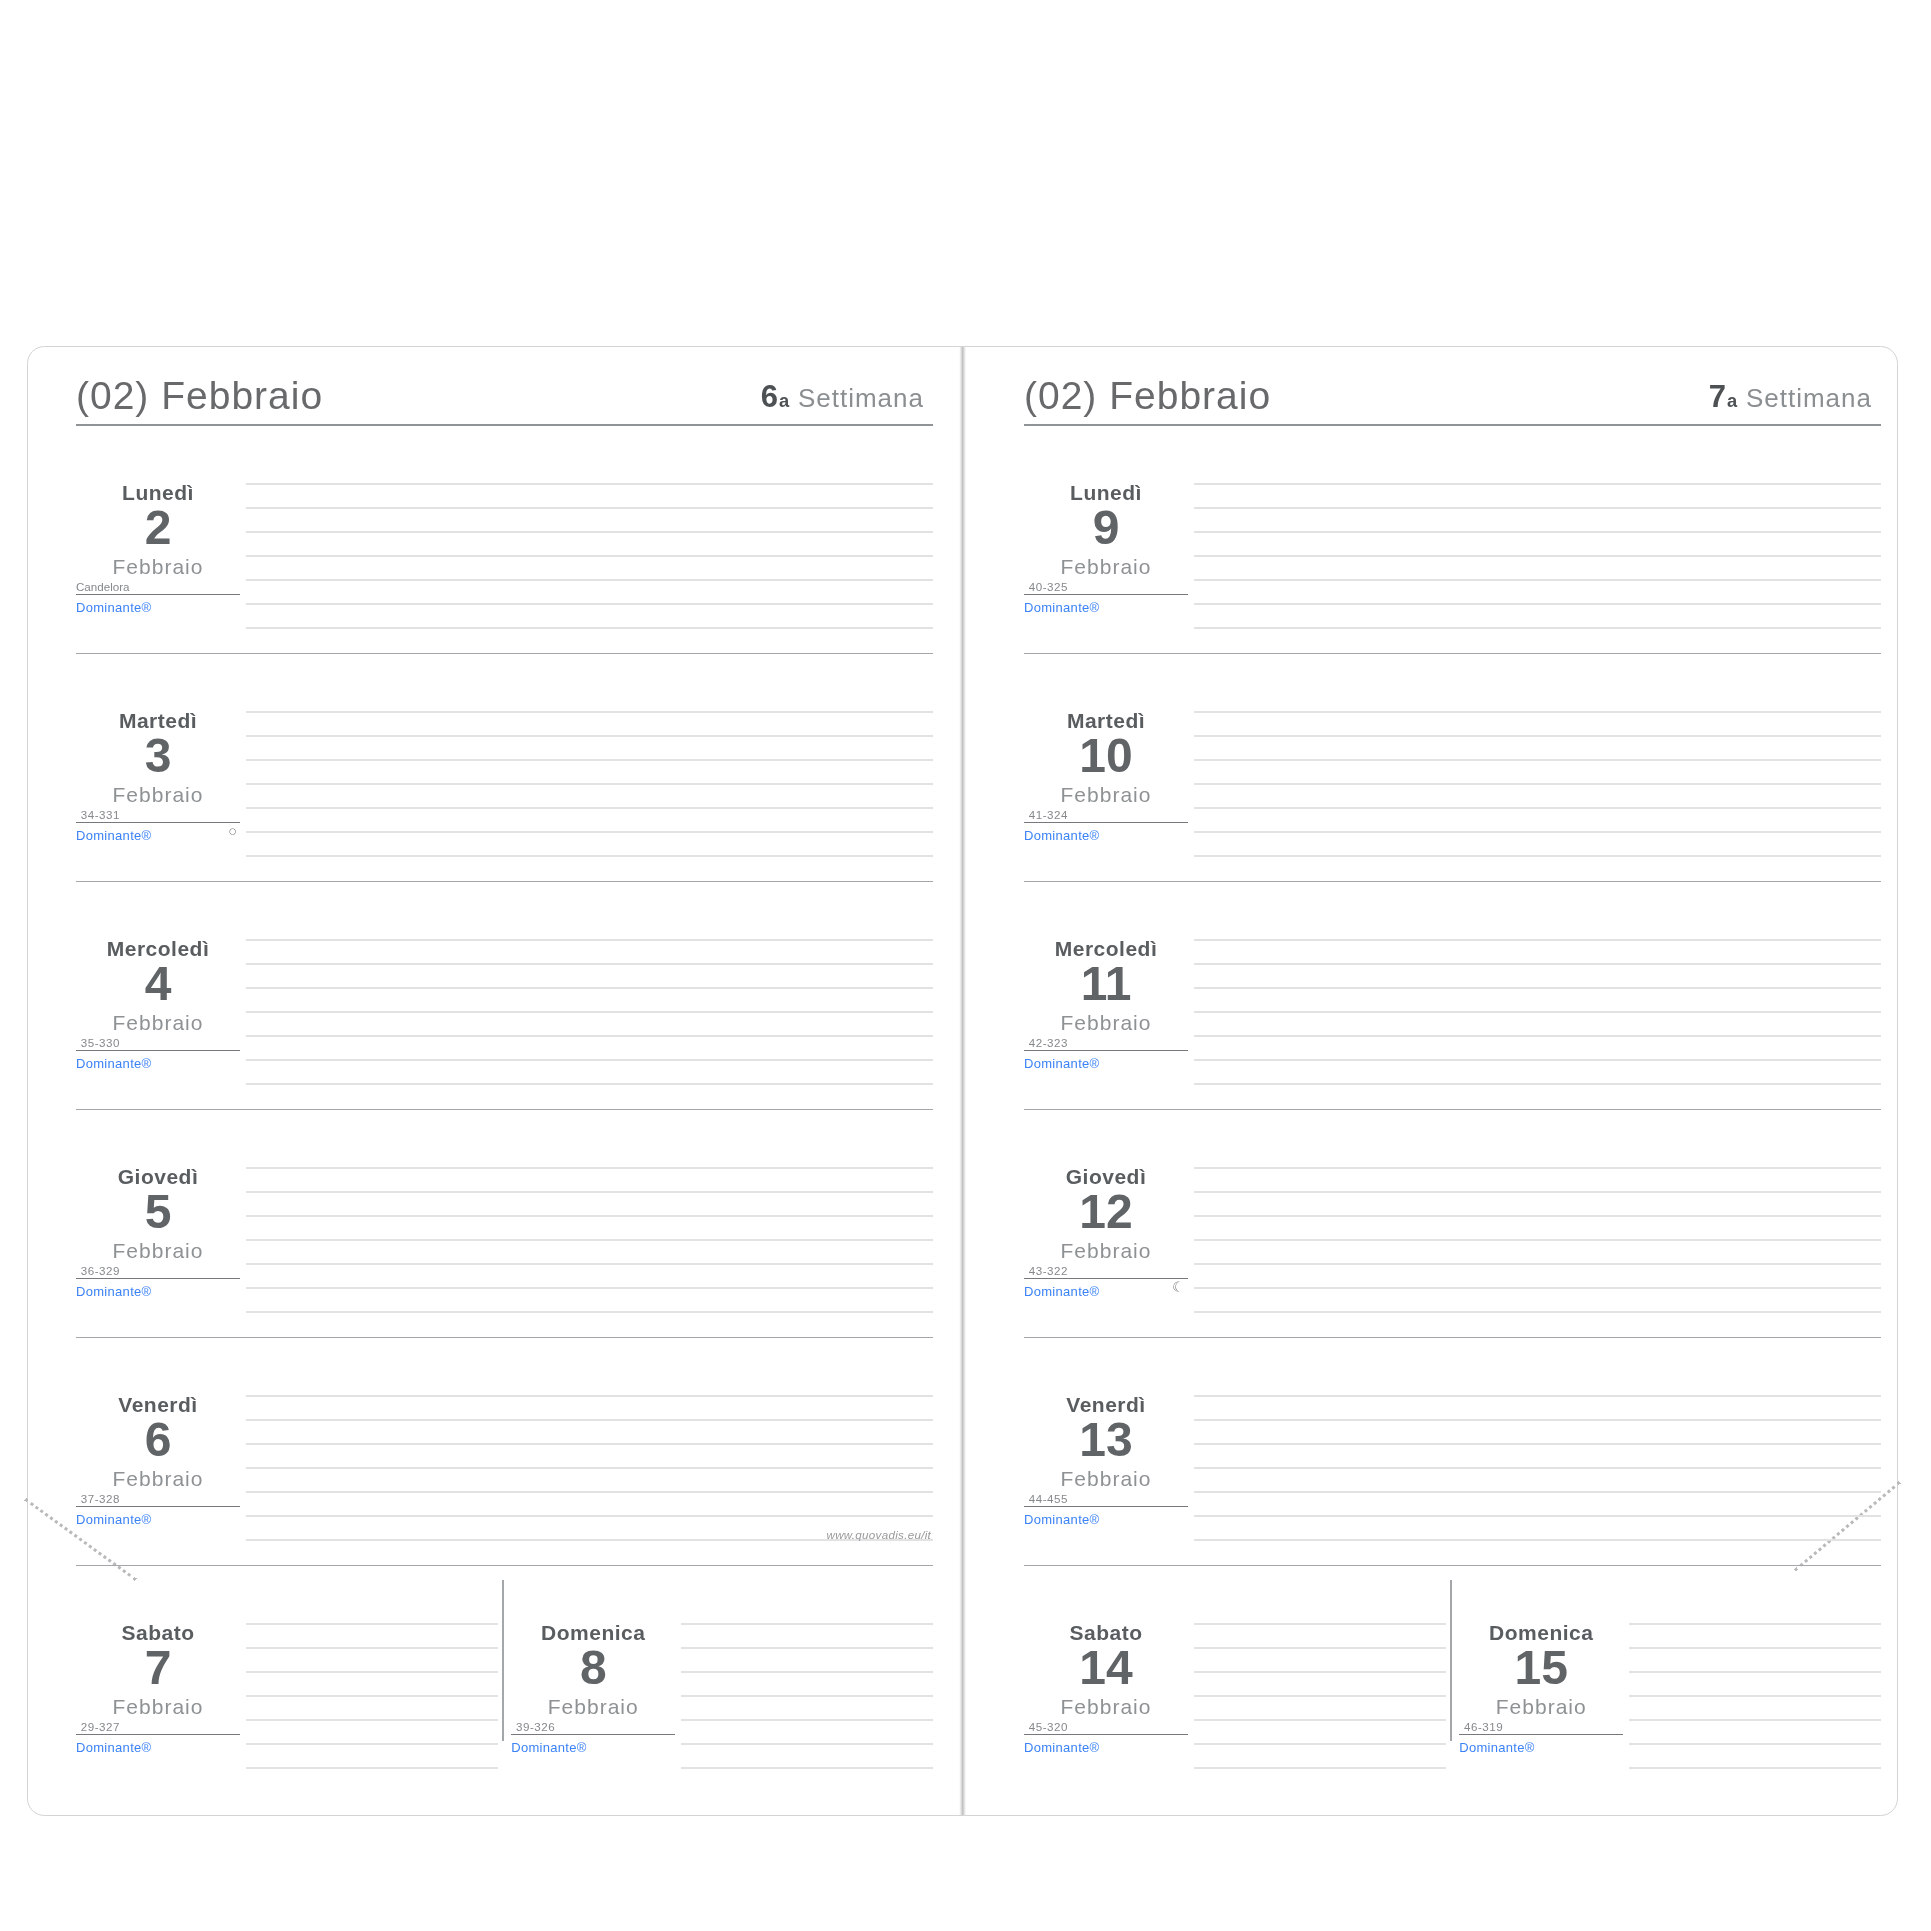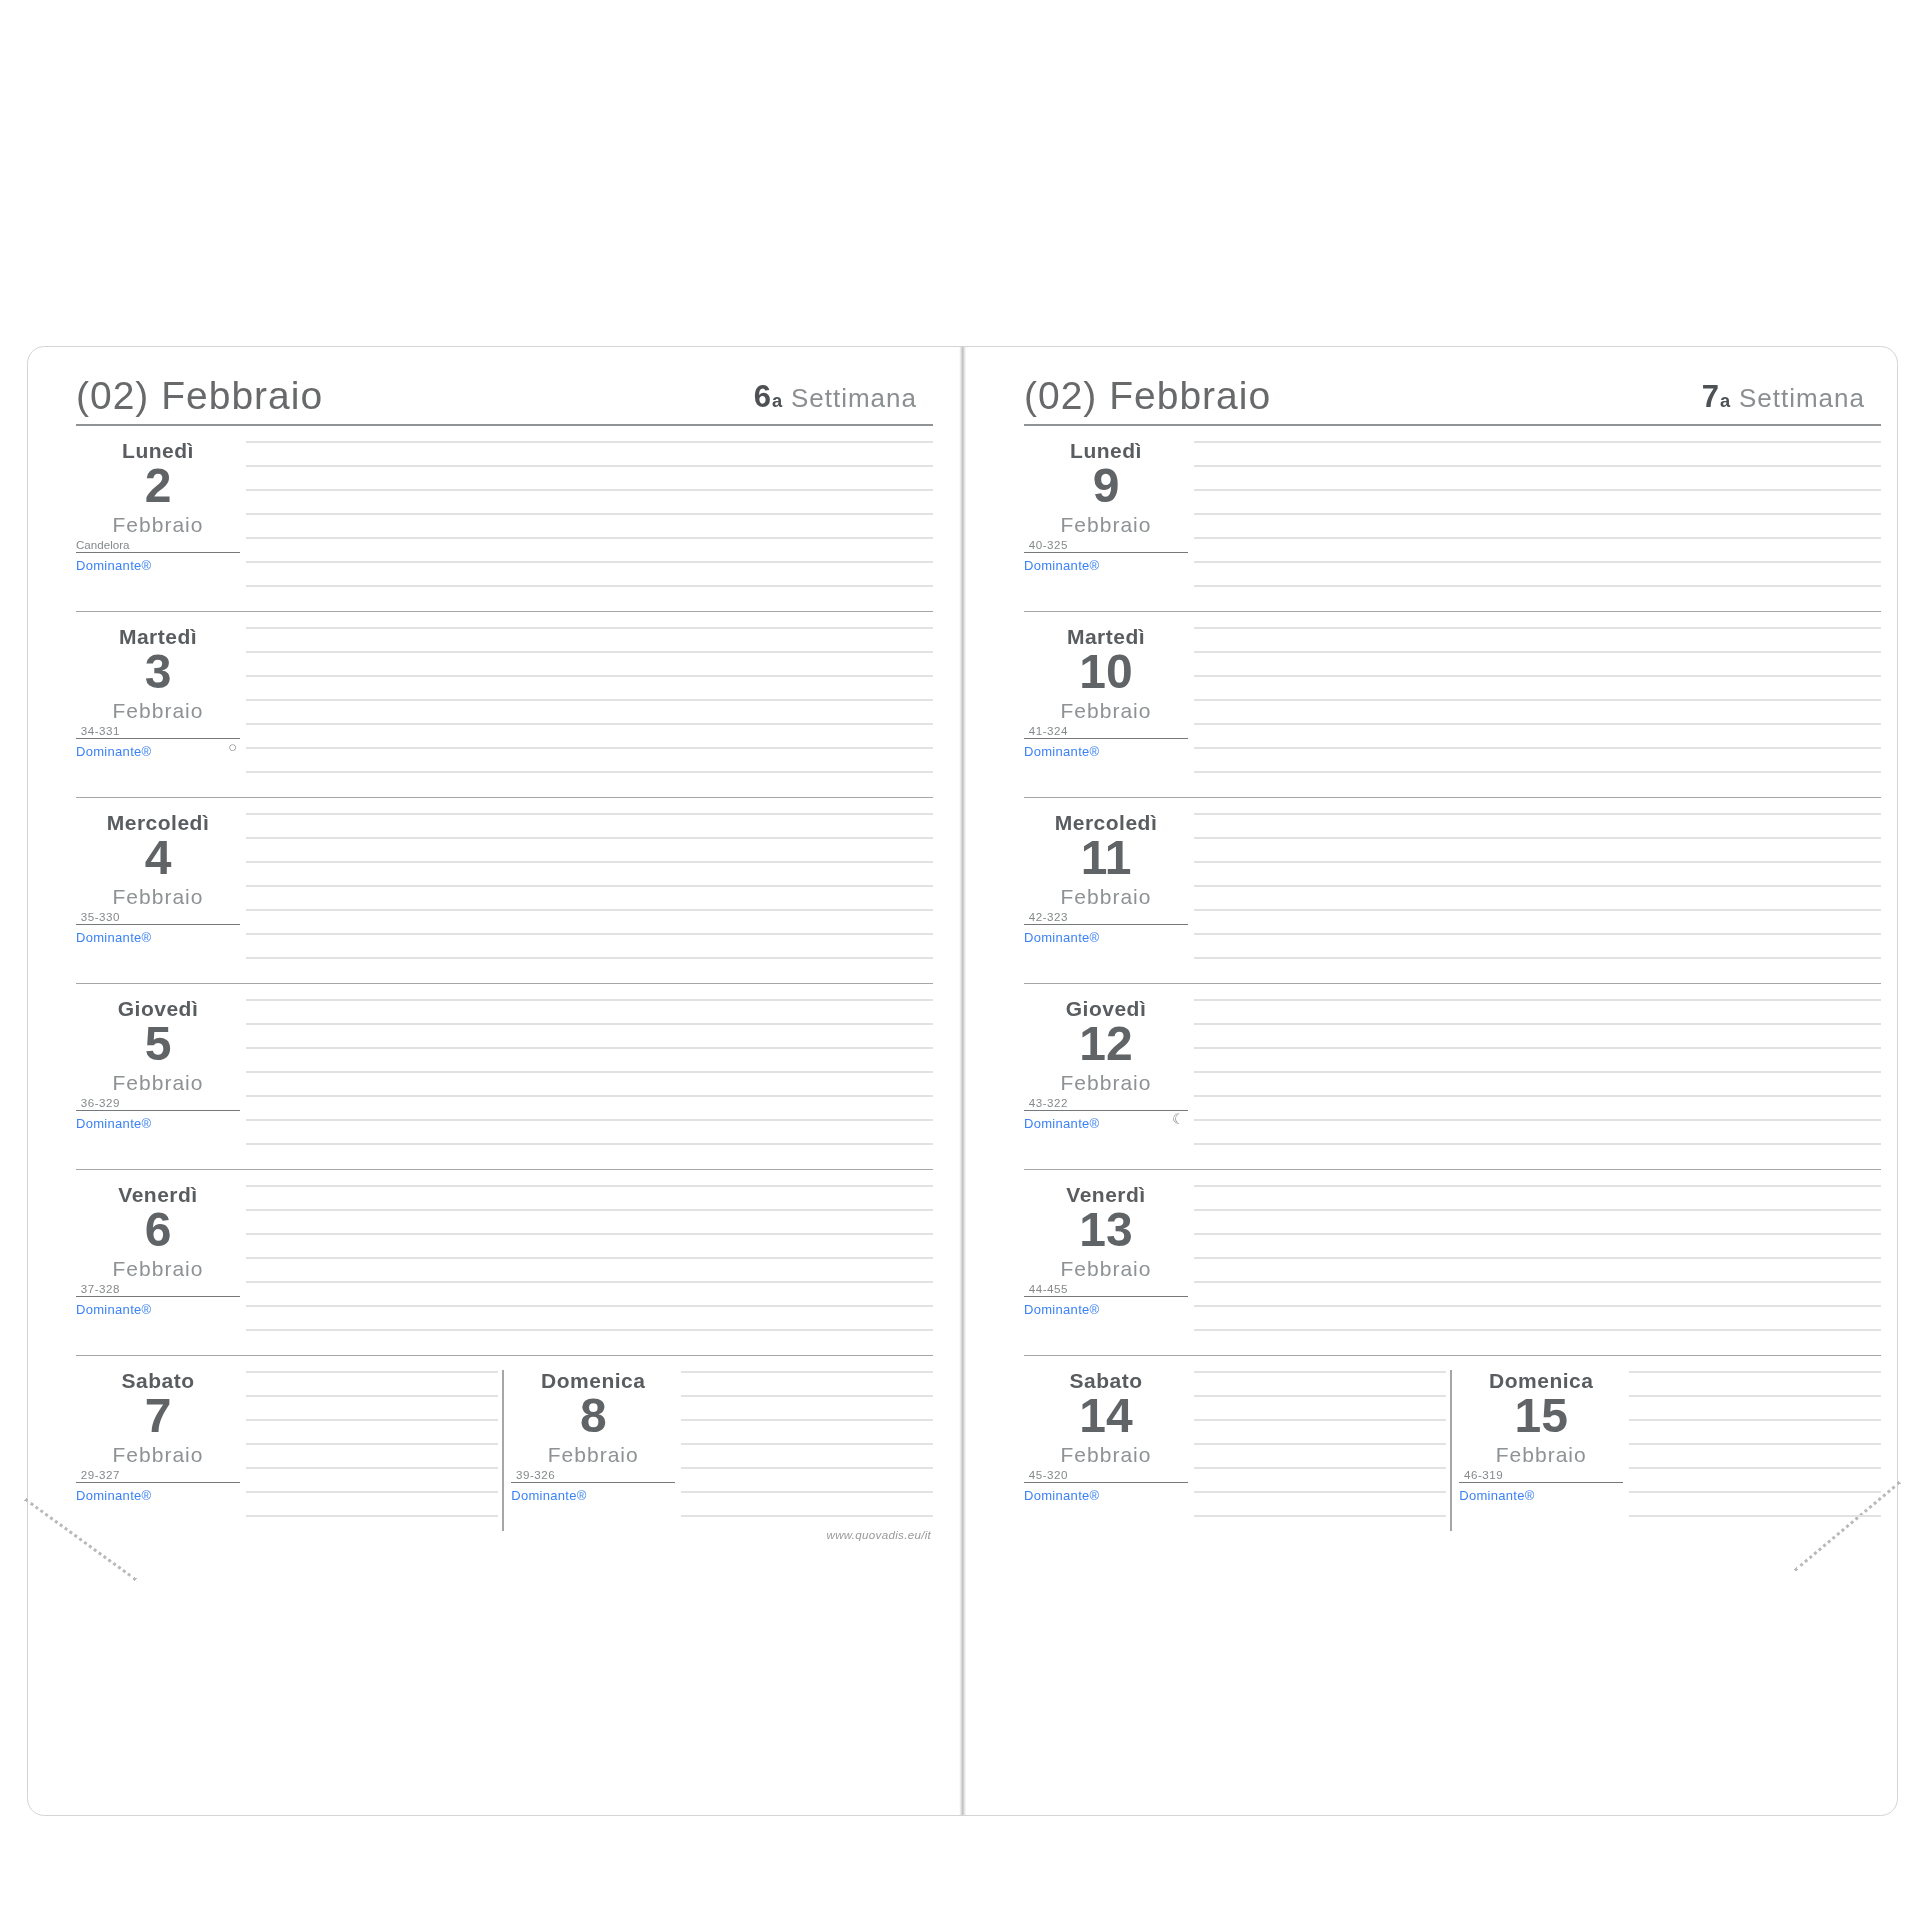--- a/index.html
+++ b/index.html
@@ -17,27 +17,27 @@
   .perf-left{left:-1.9px;top:1151px;width:137px;transform:rotate(36deg);transform-origin:0 0;}
   .perf-right{right:-1.9px;top:1134px;width:137px;transform:rotate(-40deg);transform-origin:100% 0;}
 
   
   .page{position:absolute;top:0;height:1226px;width:857px;}
   .page.left{left:48px;}
   .page.right{left:996px;}
 
   .page-header{position:relative;height:77px;border-bottom:2.9px solid #8f9396;}
   .month{position:absolute;left:0;bottom:5.8px;font-size:39px;color:#67696b;letter-spacing:1px;}
-  .week{position:absolute;right:16px;bottom:8.7px;font-size:26px;color:#8b8f91;letter-spacing:1px;}
+  .week{position:absolute;right:9px;bottom:8.7px;font-size:26px;color:#8b8f91;letter-spacing:1px;}
   .wnum{font-size:31px;font-weight:bold;color:#4d5154;}
   .wsup{font-size:18.3px;font-weight:bold;color:#4d5154;}
   .wword{margin-left:7.7px;}
 
   
-  .day-row{display:flex;height:186px;box-sizing:border-box;}
+  .day-row{display:flex;height:186px;box-sizing:border-box;margin-top:42px;}
   .days .day-row{border-bottom:1.9px solid #a3a7a9;}
 
   .day-info{width:164px;flex:none;box-sizing:border-box;padding-top:12.6px;text-align:center;position:relative;}
   .day-name{font-size:21px;font-weight:bold;color:#595d60;letter-spacing:0.5px;line-height:23px;}
   .day-num{font-size:48px;font-weight:bold;color:#606467;line-height:45px;margin-top:1.9px;}
   .day-month{font-size:21px;color:#8e9294;letter-spacing:1px;line-height:25px;margin-top:3.9px;}
 
   .code-line{position:relative;height:14.5px;border-bottom:1.9px solid #75797b;margin-top:0;}
   .code{position:absolute;left:4.8px;bottom:1px;font-size:11.6px;color:#85898b;letter-spacing:0.5px;}
   .holiday{position:absolute;left:0;right:0;bottom:1px;font-size:11.6px;color:#85898b;text-align:left;}

